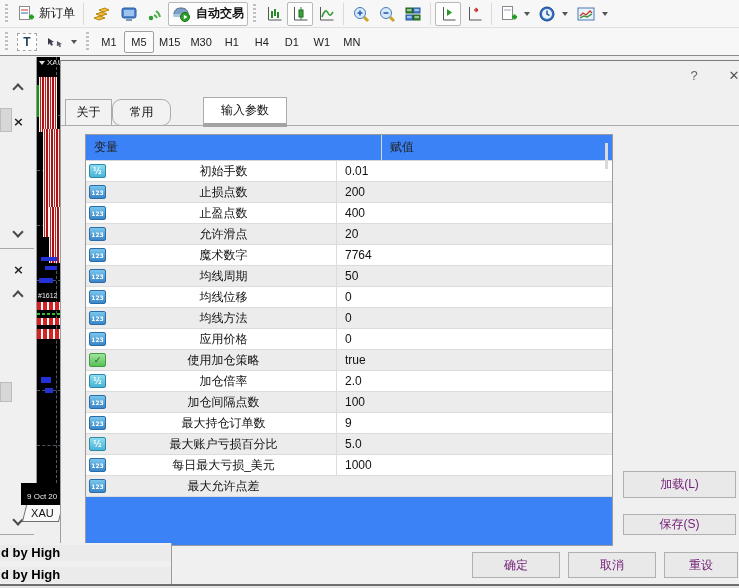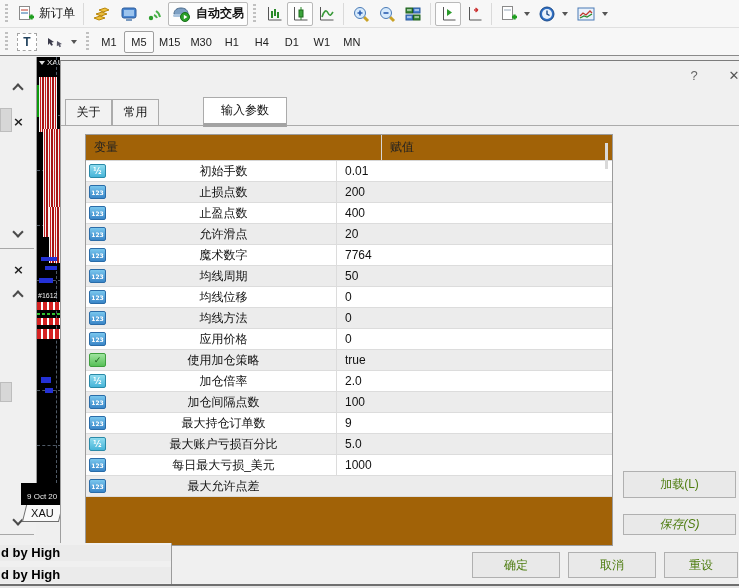--- a/index.html
+++ b/index.html
@@ -50,37 +50,37 @@
   
   .dialog { position:absolute; left:60px; top:60px; width:679px; height:524px; background:#f0f0f0; border-left:1px solid #9e9e9e; border-top:1px solid #7c7c7c; }
   .dlg-titlebar { position:absolute; left:0; top:0; right:0; height:28px; background:#fff; display:flex; align-items:center; }
   .dlg-title { margin-left:7px; color:#5d5d5d; font-size:12px; white-space:nowrap; }
   .dlg-help { position:absolute; top:4px; left:620px; width:26px; height:20px; display:flex; align-items:center; justify-content:center; color:#666; font-size:13px; }
   .dlg-close { position:absolute; top:4px; left:660px; width:26px; height:20px; display:flex; align-items:center; justify-content:center; color:#555; font-size:13px; }
   .tab { position:absolute; top:38px; height:27px; border:1px solid #ababab; background:#f2f2f2; display:flex; align-items:center; justify-content:center; font-size:12px; color:#111; z-index:1; }
   .tab.active { top:36px; height:30px; background:#fff; border-bottom:4px solid #a3a3a3; z-index:3;margin-left:44px; }
   .pane-top { position:absolute; top:64px; left:0; right:0; height:1px; background:#ababab; z-index:2; }
 
-  .ptable { position:absolute; left:24px; top:73px; width:528px; height:412px; background:#a16207; border:1px solid #9b9b9b; overflow:hidden; }
+  .ptable { position:absolute; left:24px; top:73px; width:528px; height:412px; background:#3b82f6; border:1px solid #9b9b9b; overflow:hidden; }
   .phead { display:flex; height:26px; align-items:center; border-bottom:1px solid #d6d6d6; color:#222; }
   .phead .c1 { width:250px; padding-left:8px; }
   .phead .c2 { flex:1; padding-left:8px; border-left:1px solid #d6d6d6; height:100%; display:flex; align-items:center;margin-left:45px; }
   .prow { display:flex; height:21px; align-items:center; border-bottom:1px solid #dcdcdc; background:#fff; }
   .prow.alt { background:#ececec; }
   .picon { width:17px; height:14px; margin:0 5px 0 3px; border-radius:2px; font:bold 6px "DejaVu Sans",sans-serif; color:#fff; display:flex; align-items:center; justify-content:center; flex:none; }
   .picon.int { background:linear-gradient(#79c7ee,#3a86c8); border:1px solid #2a6ca8; }
   .picon.double { background:linear-gradient(#8fdcef,#47b4d8); border:1px solid #2a8aa8; font-size:8px; }
   .picon.bool { background:linear-gradient(#9fe49f,#58c058); border:1px solid #3f9f3f; color:#1e5e1e; font-size:9px; }
   .pname { width:225px; color:#111; white-space:nowrap; overflow:hidden;text-align:center; }
   .pval { flex:1; padding-left:8px; border-left:1px solid #dcdcdc; align-self:stretch; display:flex; align-items:center; color:#111; }
   .scroll-remnant { position:absolute; right:4px; top:8px; width:3px; height:26px; background:#d9d9d9; }
 
-  .btn { position:absolute; background:#e9e9e9; border:1px solid #b0b0b0; display:flex; align-items:center; justify-content:center; font-size:12px; color:#4d7c0f; }
+  .btn { position:absolute; background:#e9e9e9; border:1px solid #b0b0b0; display:flex; align-items:center; justify-content:center; font-size:12px; color:#701a75; }
   .btn-load  { left:562px; top:410px; width:113px; height:27px; }
-  .btn-save  { left:562px; top:453px; width:113px; height:21px;font-style:italic; }
+  .btn-save  { left:562px; top:453px; width:113px; height:21px; }
   .btn-ok    { left:411px; top:491px; width:88px;  height:26px; }
   .btn-cancel{ left:507px; top:491px; width:88px;  height:26px; }
   .btn-reset { left:603px; top:491px; width:74px;  height:26px; }
 
   
   .journal { position:absolute; left:0; top:543px; width:172px; height:41px; background:#f0f0f0; border-right:1px solid #9b9b9b; z-index:30; overflow:hidden; }
   .jrow { position:relative; width:175px; height:16px; margin-top:2px; background:#ebebeb; font:bold 13px/16px "Liberation Sans","DejaVu Sans",sans-serif; color:#000; padding-left:1px; white-space:nowrap; }
   .jrow + .jrow { margin-top:6px; }
   .bottom-line { position:absolute; left:0; top:584px; width:739px; height:2px; background:#6f6f6f; z-index:40; }
   .below-line { position:absolute; left:0; top:586px; width:739px; height:2px; background:#e6e6e6; z-index:40; }
@@ -295,21 +295,21 @@
     <span>XAU</span>
   </div>
 
   <div class="dialog">
     <div class="dlg-help">?</div>
     <div class="dlg-close">✕</div>
 
     <div class="pane-top"></div>
     <div>
         <div class="tab" style="left: 4px; width: 47px;">关于</div>
-        <div class="tab" style="left: 51px; width: 47px;">常用</div>
+        <div class="tab" style="left: 51px; width: 59px; border-radius: 9px;">常用</div>
         <div class="tab active" style="left: 98px; width: 84px;">输入参数</div>
       </div>
 
     <div class="ptable">
       <div class="phead">
         <span class="c1">变量</span>
         <span class="c2">赋值</span>
       </div>
       <div>
           <div class="prow">

